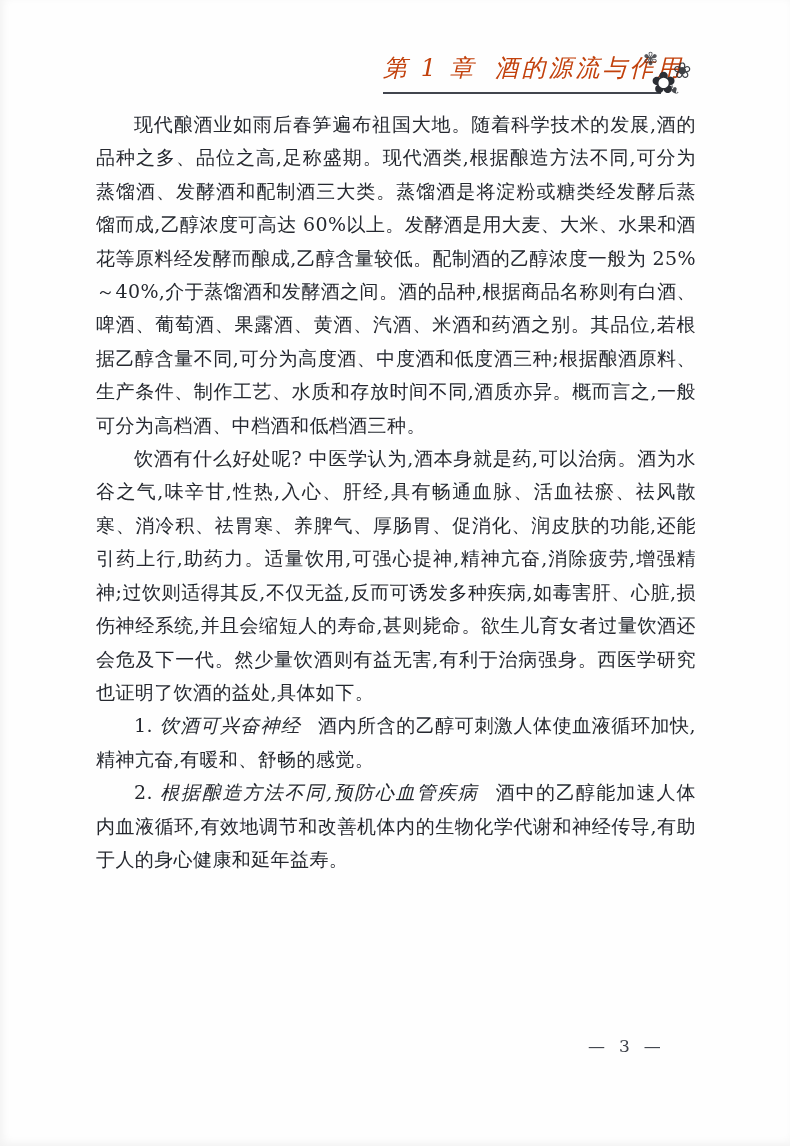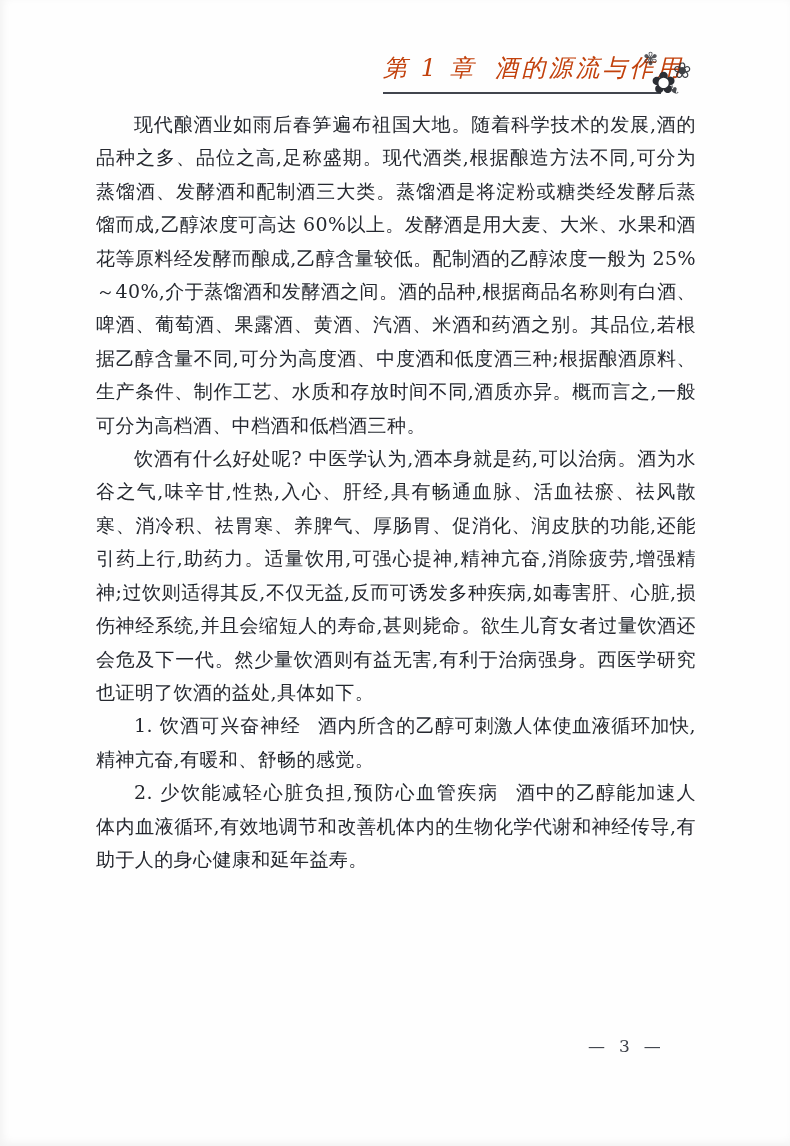--- a/index.html
+++ b/index.html
@@ -56,21 +56,21 @@
     top: 108px;
     width: 600px;
     font-size: 19px;
     line-height: 33.4px;
     text-align: justify;
     letter-spacing: 0.4px;
     color: #25282f;
   }
   .body-text p { text-indent: 2em; }
   .item-num { margin-right: 0.35em; }
-  .item-heading { letter-spacing: 1px; }
+  .item-heading { font-style: italic; letter-spacing: 1px; }
   .item-body { margin-left: 0.9em; }
   
   .footer {
     position: absolute;
     top: 1036px;
     left: 588px;
     display: flex;
     align-items: center;
     gap: 14px;
     font-size: 17px;
@@ -97,21 +97,21 @@
 
   <div class="body-text">
     <p>现代酿酒业如雨后春笋遍布祖国大地。随着科学技术的发展,酒的品种之多、品位之高,足称盛期。现代酒类,根据酿造方法不同,可分为蒸馏酒、发酵酒和配制酒三大类。蒸馏酒是将淀粉或糖类经发酵后蒸馏而成,乙醇浓度可高达 60%以上。发酵酒是用大麦、大米、水果和酒花等原料经发酵而酿成,乙醇含量较低。配制酒的乙醇浓度一般为 25%～40%,介于蒸馏酒和发酵酒之间。酒的品种,根据商品名称则有白酒、啤酒、葡萄酒、果露酒、黄酒、汽酒、米酒和药酒之别。其品位,若根据乙醇含量不同,可分为高度酒、中度酒和低度酒三种;根据酿酒原料、生产条件、制作工艺、水质和存放时间不同,酒质亦异。概而言之,一般可分为高档酒、中档酒和低档酒三种。</p>
     <p>饮酒有什么好处呢? 中医学认为,酒本身就是药,可以治病。酒为水谷之气,味辛甘,性热,入心、肝经,具有畅通血脉、活血祛瘀、祛风散寒、消冷积、祛胃寒、养脾气、厚肠胃、促消化、润皮肤的功能,还能引药上行,助药力。适量饮用,可强心提神,精神亢奋,消除疲劳,增强精神;过饮则适得其反,不仅无益,反而可诱发多种疾病,如毒害肝、心脏,损伤神经系统,并且会缩短人的寿命,甚则毙命。欲生儿育女者过量饮酒还会危及下一代。然少量饮酒则有益无害,有利于治病强身。西医学研究也证明了饮酒的益处,具体如下。</p>
 
     <p>
       <span class="item-num">1.</span><span class="item-heading">饮酒可兴奋神经</span><span class="item-body">酒内所含的乙醇可刺激人体使血液循环加快,精神亢奋,有暖和、舒畅的感觉。</span>
     </p>
 
     <p>
-      <span class="item-num">2.</span><span class="item-heading">少饮能减轻心脏负担,预防心血管疾病</span><span class="item-body">酒中的乙醇能加速人体内血液循环,有效地调节和改善机体内的生物化学代谢和神经传导,有助于人的身心健康和延年益寿。</span>
+      <span class="item-num">2.</span><span class="item-heading">根据酿造方法不同,预防心血管疾病</span><span class="item-body">酒中的乙醇能加速人体内血液循环,有效地调节和改善机体内的生物化学代谢和神经传导,有助于人的身心健康和延年益寿。</span>
     </p>
   </div>
 
   <div class="footer">
     <span class="dash">—</span>
     <span class="num">3</span>
     <span class="dash">—</span>
   </div>
 
 </div>

